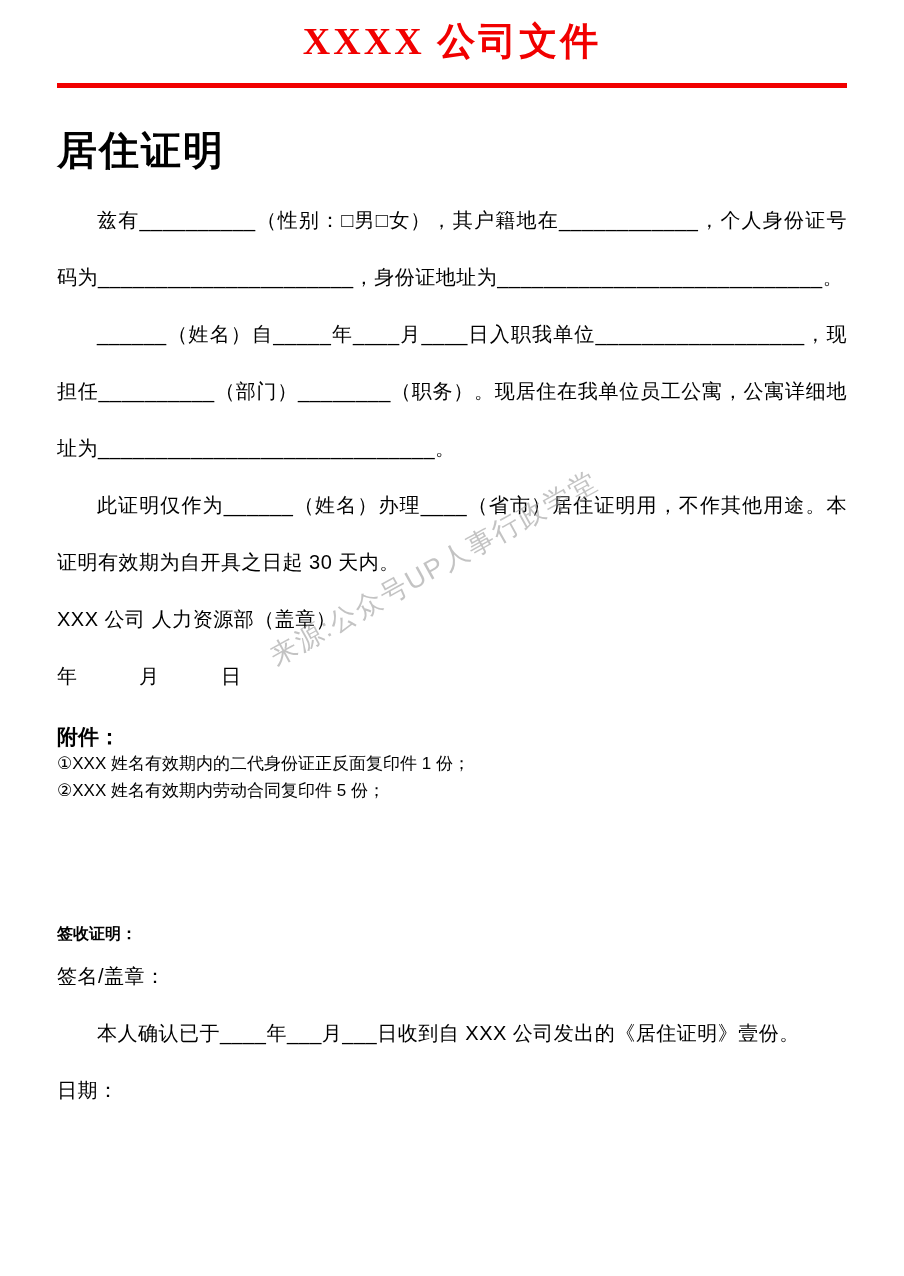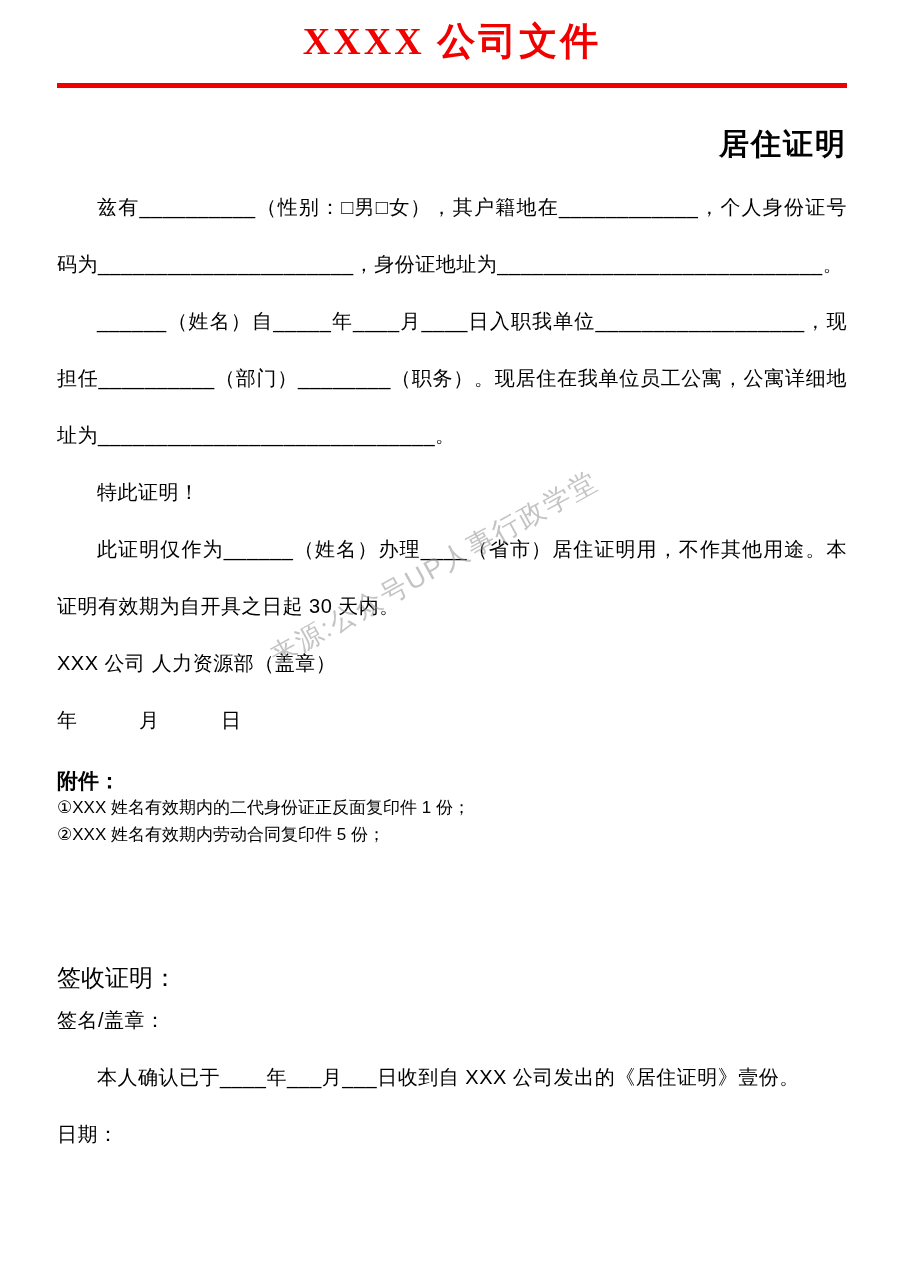--- a/index.html
+++ b/index.html
@@ -23,22 +23,22 @@
     letter-spacing: 3px;
     color: #f10000;
   }
   .rule {
     margin: 16px 57px 0 57px;
     border-top: 5px solid #f10000;
   }
   main { padding: 0 57px; position: relative; z-index: 1; }
   .doc-title {
     margin-top: 36px;
-    text-align: right;
-    font-size: 30px;
+    text-align: left;
+    font-size: 40px;
     font-weight: bold;
     letter-spacing: 2px;
     line-height: 1.3;
   }
   p.body {
     font-size: 20px;
     line-height: 57px;
     text-align: justify;
     letter-spacing: 0.5px;
   }
@@ -52,22 +52,22 @@
     font-size: 21px;
     font-weight: bold;
     line-height: 27px;
   }
   .att-item {
     font-size: 17px;
     line-height: 27px;
   }
   .receipt { margin-top: 116px; }
   .receipt-label {
-    font-size: 24px;
-    font-weight: normal;
+    font-size: 16px;
+    font-weight: bold;
     line-height: 28px;
   }
   .watermark {
     position: absolute;
     left: 272px;
     top: 640px;
     transform: rotate(-29deg);
     transform-origin: 0 50%;
     font-size: 27px;
     letter-spacing: 2px;
@@ -89,21 +89,20 @@
 
   <div class="watermark">来源:公众号UP人事行政学堂</div>
 
   <main>
     <h2 class="doc-title">居住证明</h2>
 
     <p class="body indent first"><span>兹有</span><span>__________</span><span class="u">（性别：□男□女）</span><span>，其户籍地在</span><span>____________</span><span>，个人身份证号码为</span><span>______________________</span><span>，身份证地址为</span><span>____________________________</span><span>。</span></p>
 
     <p class="body indent"><span>______</span><span class="u">（姓名）</span><span>自</span><span>_____</span><span>年</span><span>____</span><span>月</span><span>____</span><span>日入职我单位</span><span>__________________</span><span>，现担任</span><span>__________</span><span class="u">（部门）</span><span>________</span><span class="u">（职务）</span><span>。现居住在我单位员工公寓，公寓详细地址为</span><span>_____________________________</span><span>。</span></p>
 
-    <p class="body indent">特此证明！</p>
 
     <p class="body indent"><span>此证明仅作为</span><span>______</span><span class="u">（姓名）</span><span>办理</span><span>____</span><span class="u">（省市）</span><span>居住证明用，不作其他用途。本证明有效期为自开具之日起 30 天内。</span></p>
 
     <p class="body right">XXX 公司 人力资源部（盖章）</p>
 
     <p class="body right date">年　　　月　　　日</p>
 
     <section class="attachments">
       <p class="att-label">附件：</p>
       <p class="att-item">①XXX 姓名有效期内的二代身份证正反面复印件 1 份；</p>

